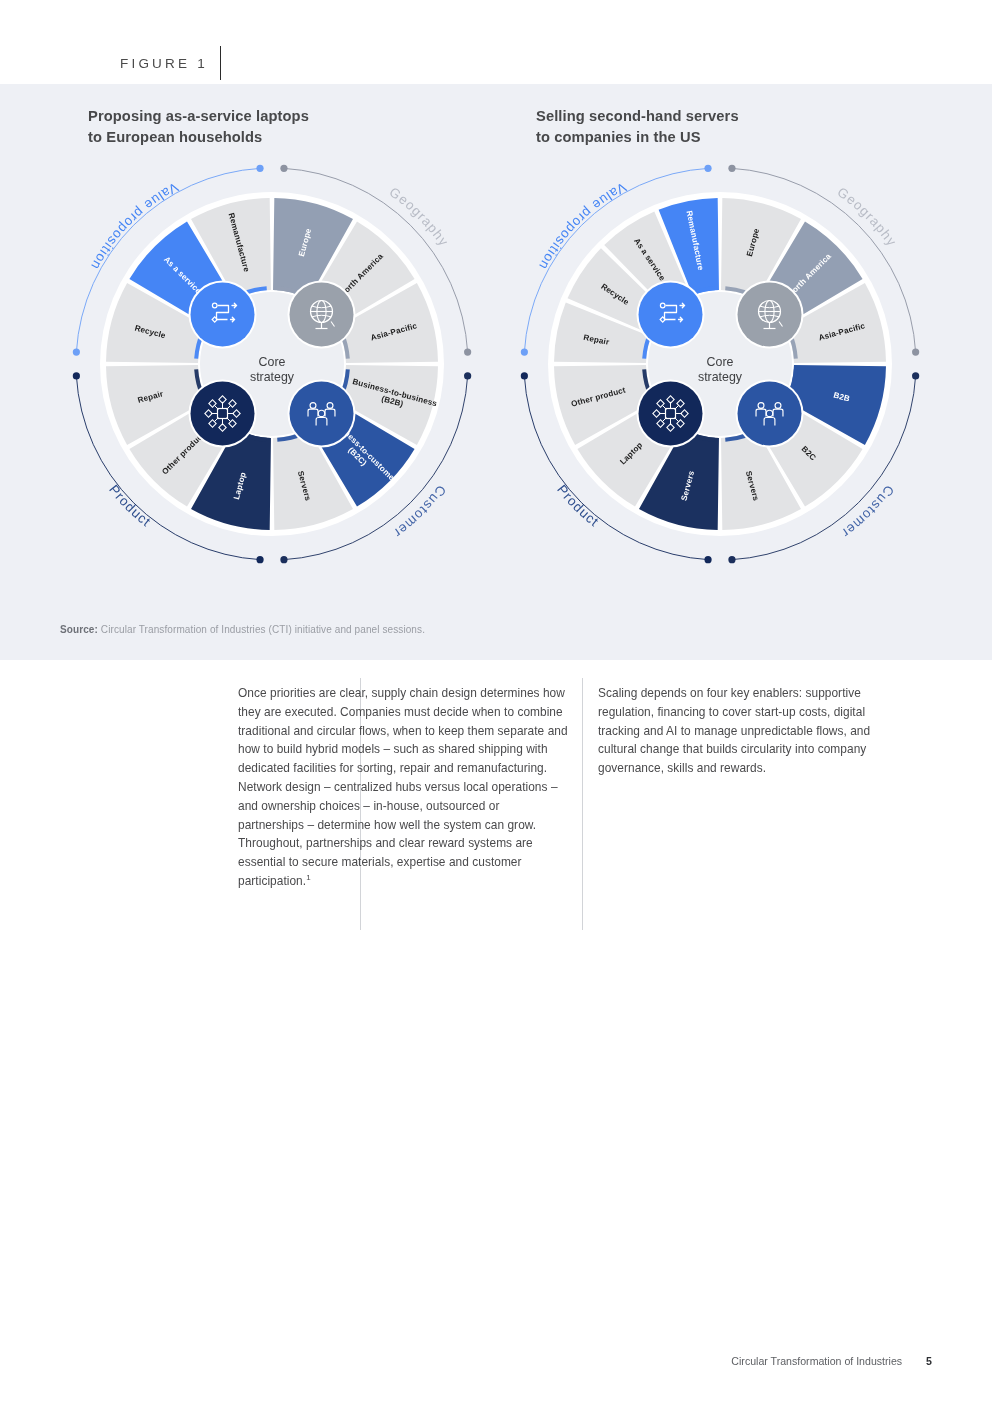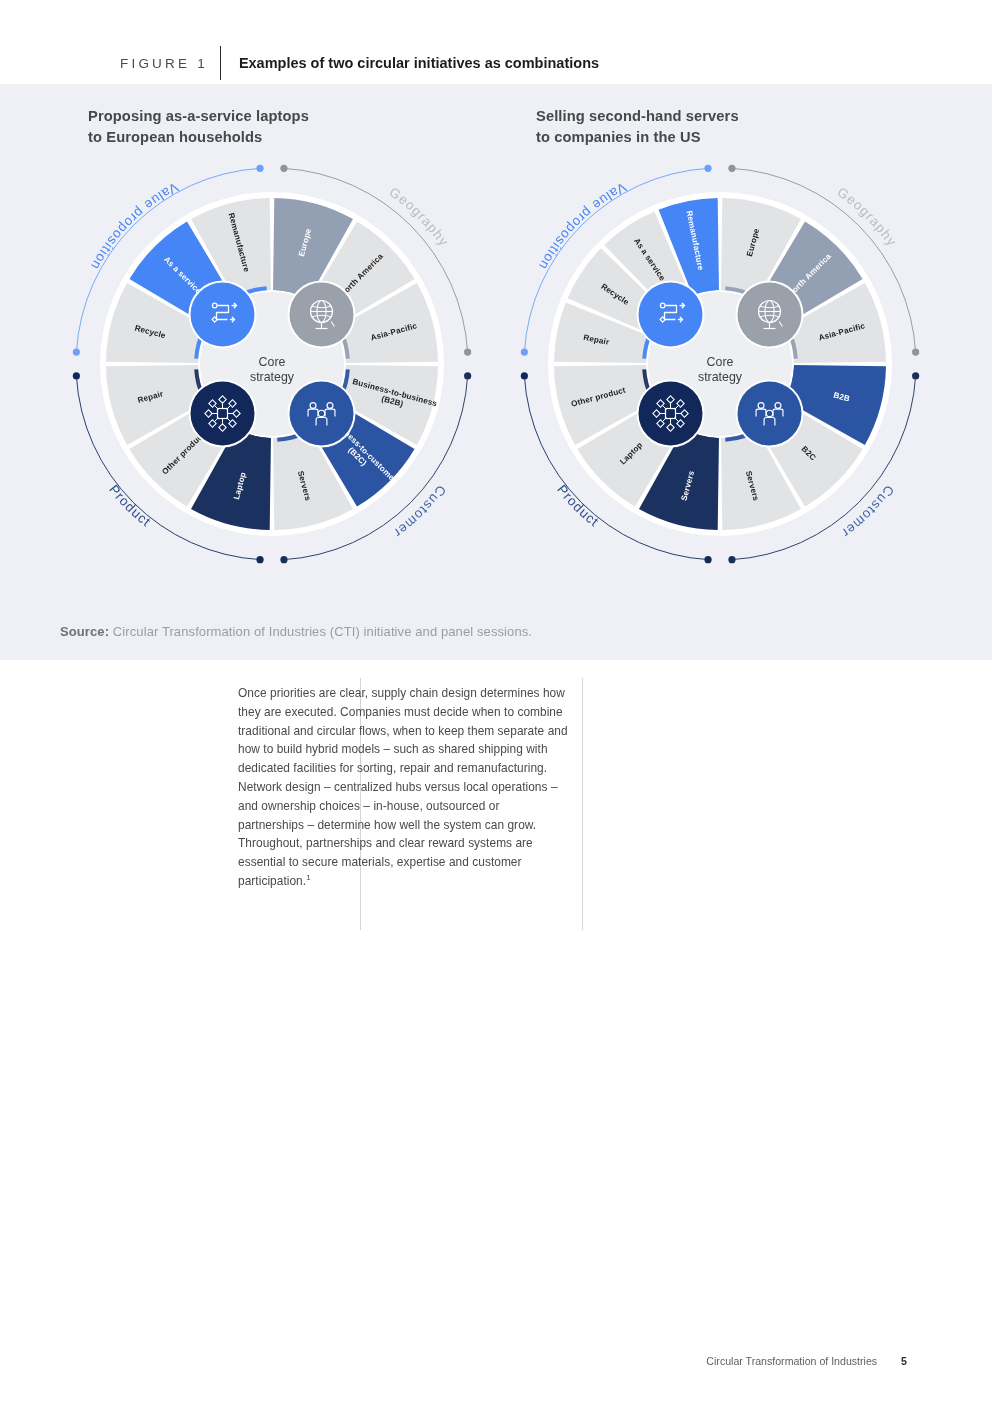--- a/index.html
+++ b/index.html
@@ -62,21 +62,21 @@
     font-size:13.4px; font-weight:400; letter-spacing:1.1px;
   }
   .core-text {
     font-family:"Liberation Sans", sans-serif;
     font-size:12.4px; font-weight:400; fill:#3f4043;
   }
 
   
   .source-line {
     position:absolute; left:60px; top:540px;
-    font-size:13px; color:#9a9da4; letter-spacing:.1px;
+    font-size:10px; color:#9a9da4; letter-spacing:.1px;
   }
   .source-line b { color:#6e7178; font-weight:700; }
 
   
   .body-area {
     position:absolute; left:0; top:660px; width:992px; height:270px;
   }
   .col-rule {
     position:absolute; top:18px; width:1px; height:252px; background:#d2d4d8;
   }
@@ -89,33 +89,32 @@
   }
   .col.c1 { left:238px; width:330px; }
   .col.c2 { left:598px; width:312px; }
   .col p { margin:0 0 17px 0; }
   .col p:last-child { margin-bottom:0; }
   sup { font-size:8px; vertical-align:super; }
 
   
   .footer {
     position:absolute; left:0; bottom:36px; width:992px;
-    text-align:right; padding-right:85px;
+    text-align:right; padding-right:60px;
     font-size:10.6px; color:#5d5f63;
   }
   .footer .pg { font-weight:700; color:#2d2f33; margin-left:24px; }
 </style>
 </head>
 <body>
 
 <div class="fig-header">
   <div class="fig-header-inner">
     <span class="fig-label">FIGURE 1</span>
     <span class="fig-rule"></span>
-    <span class="fig-title">Examples of two circular initiatives as combinations</span>
   </div>
 </div>
 
 <div class="fig-panel">
 
   <div class="wheel-block left">
     <div class="wheel-title">
       <span>Proposing as-a-service laptops</span><br>
       <span>to European households</span>
     </div>
@@ -425,18 +424,19 @@
 
 <div class="body-area">
   <div class="col-rule r1"></div>
   <div class="col-rule r2"></div>
 
   <div class="col c1">
     <p><span>Once priorities are clear, supply chain design determines how they are executed. Companies must decide when to combine traditional and circular flows, when to keep them separate and how to build hybrid models – such as shared shipping with dedicated facilities for sorting, repair and remanufacturing. Network design – centralized hubs versus local operations – and ownership choices – in-house, outsourced or partnerships – determine how well the system can grow. Throughout, partnerships and clear reward systems are essential to secure materials, expertise and customer participation.</span><sup>1</sup></p>
   </div>
 
   <div class="col c2">
+    <p>Scaling depends on four key enablers: supportive regulation, financing to cover start-up costs, digital tracking and AI to manage unpredictable flows, and cultural change that builds circularity into company governance, skills and rewards.</p>
   </div>
 </div>
 
 <div class="footer">
   <span>Circular Transformation of Industries</span><span class="pg">5</span>
 </div>
 
 </body></html>

